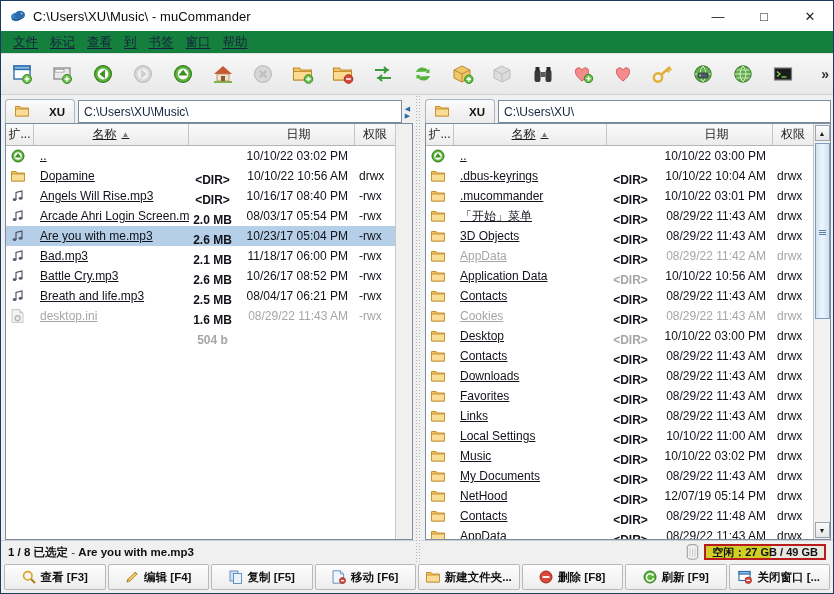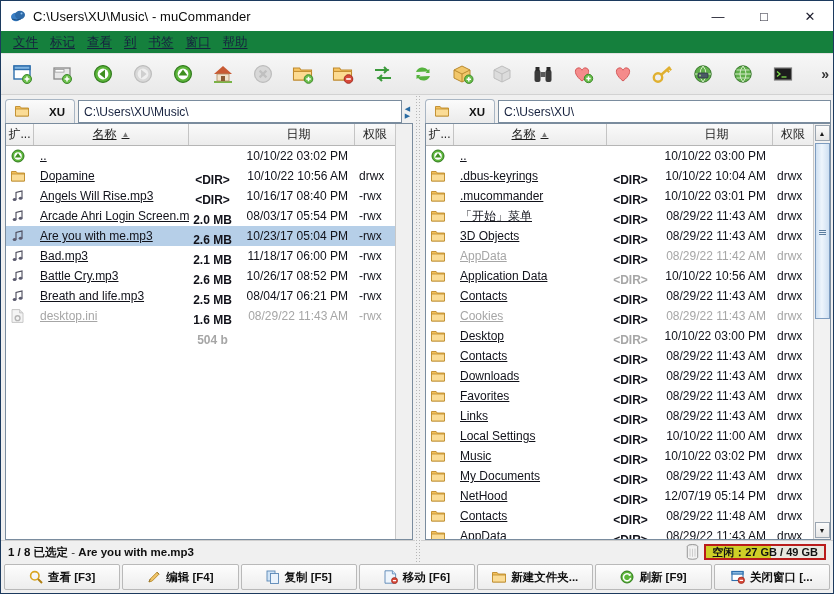--- a/index.html
+++ b/index.html
@@ -1104,20 +1104,29 @@
           <svg width="14" height="12" viewBox="0 0 14 12">
             <path d="M0.5 1.5 h4.6 l1.2 1.5 h7.2 v8 h-13 z" fill="#f4c05c" stroke="#bd8a2a" stroke-width="0.9"></path>
             <path d="M0.5 4 h13 v7 h-13 z" fill="#fbdc96" stroke="#bd8a2a" stroke-width="0.8"></path>
           </svg>
         </span>
         <span>新建文件夹...</span>
       </div>
       <div class="fnbtn">
         <span class="fi">
           <svg width="14" height="14" viewBox="0 0 14 14">
+            <circle cx="7" cy="7" r="6" fill="#d8493a" stroke="#9e2a1e" stroke-width="1"></circle>
+            <rect x="3.6" y="6.1" width="6.8" height="1.9" fill="#fff"></rect>
+          </svg>
+        </span>
+        <span>删除 [F8]</span>
+      </div>
+      <div class="fnbtn">
+        <span class="fi">
+          <svg width="14" height="14" viewBox="0 0 14 14">
             <circle cx="7" cy="7" r="6" fill="#5cb53a" stroke="#2f7a1c" stroke-width="1"></circle>
             <path d="M10 5.2 a3.6 3.6 0 1 0 0.6 2.6" fill="none" stroke="#fff" stroke-width="1.5"></path>
             <path d="M10.6 3.4 v2.4 h-2.4" fill="#fff"></path>
           </svg>
         </span>
         <span>刷新 [F9]</span>
       </div>
       <div class="fnbtn">
         <span class="fi">
           <svg width="14" height="14" viewBox="0 0 14 14">

